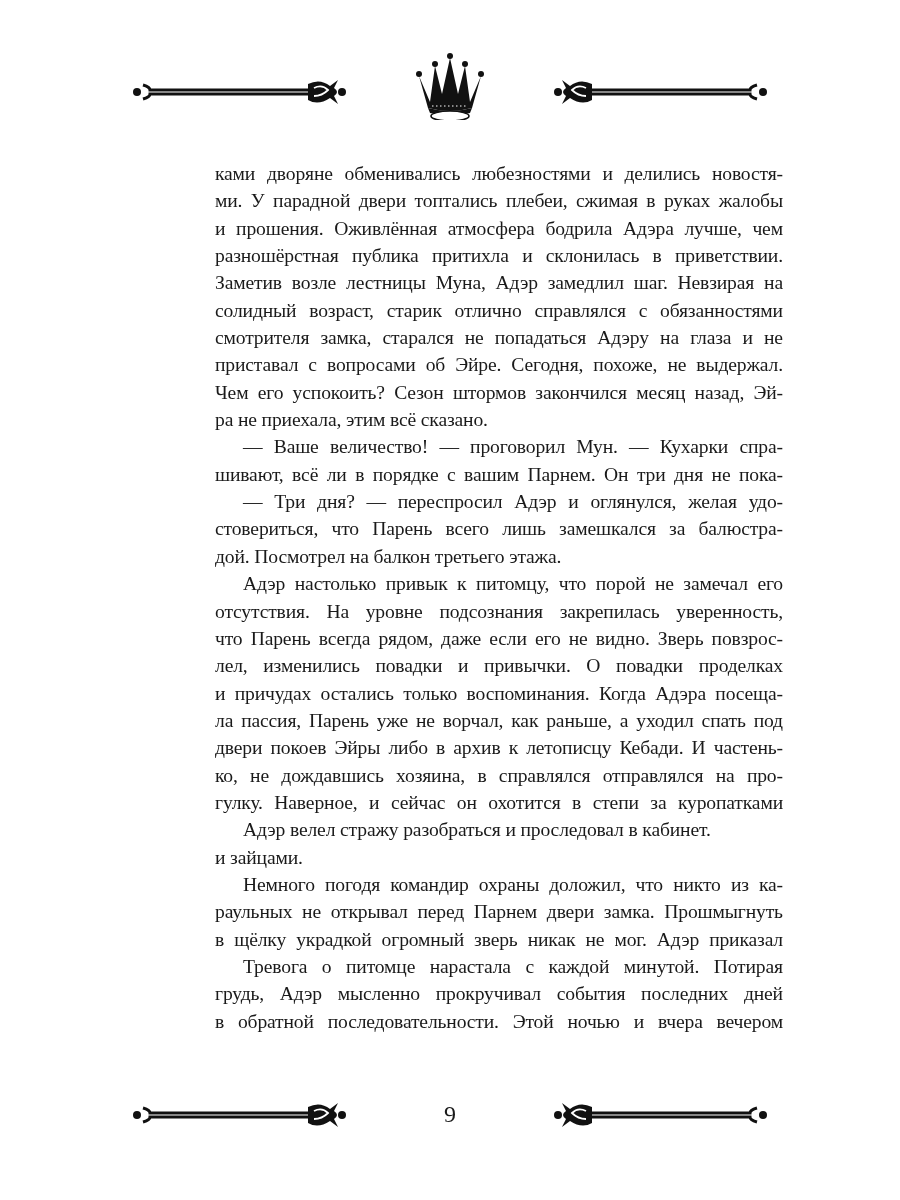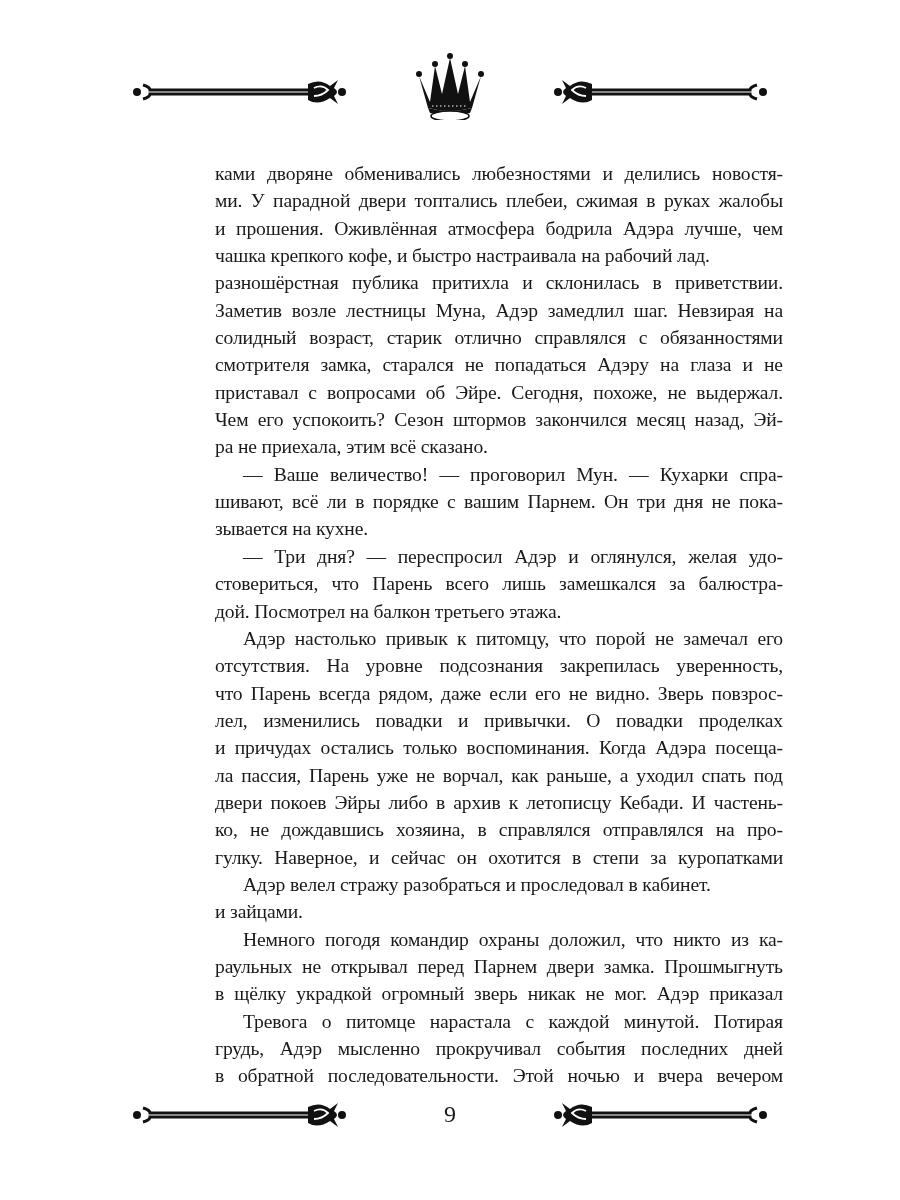--- a/index.html
+++ b/index.html
@@ -124,21 +124,20 @@
     <div class="line full">
       <span>и</span>
       <span>прошения.</span>
       <span>Оживлённая</span>
       <span>атмосфера</span>
       <span>бодрила</span>
       <span>Адэра</span>
       <span>лучше,</span>
       <span>чем</span>
     </div>
-    <div class="line last">чашка крепкого кофе, и быстро настраивала на рабочий лад.</div>
     <div class="line full">
       <span>разношёрстная</span>
       <span>публика</span>
       <span>притихла</span>
       <span>и</span>
       <span>склонилась</span>
       <span>в</span>
       <span>приветствии.</span>
     </div>
     <div class="line full">
@@ -215,21 +214,20 @@
       <span>порядке</span>
       <span>с</span>
       <span>вашим</span>
       <span>Парнем.</span>
       <span>Он</span>
       <span>три</span>
       <span>дня</span>
       <span>не</span>
       <span>пока-</span>
     </div>
-    <div class="line last">зывается на кухне.</div>
     <div class="line indent full">
       <span>—</span>
       <span>Три</span>
       <span>дня?</span>
       <span>—</span>
       <span>переспросил</span>
       <span>Адэр</span>
       <span>и</span>
       <span>оглянулся,</span>
       <span>желая</span>

